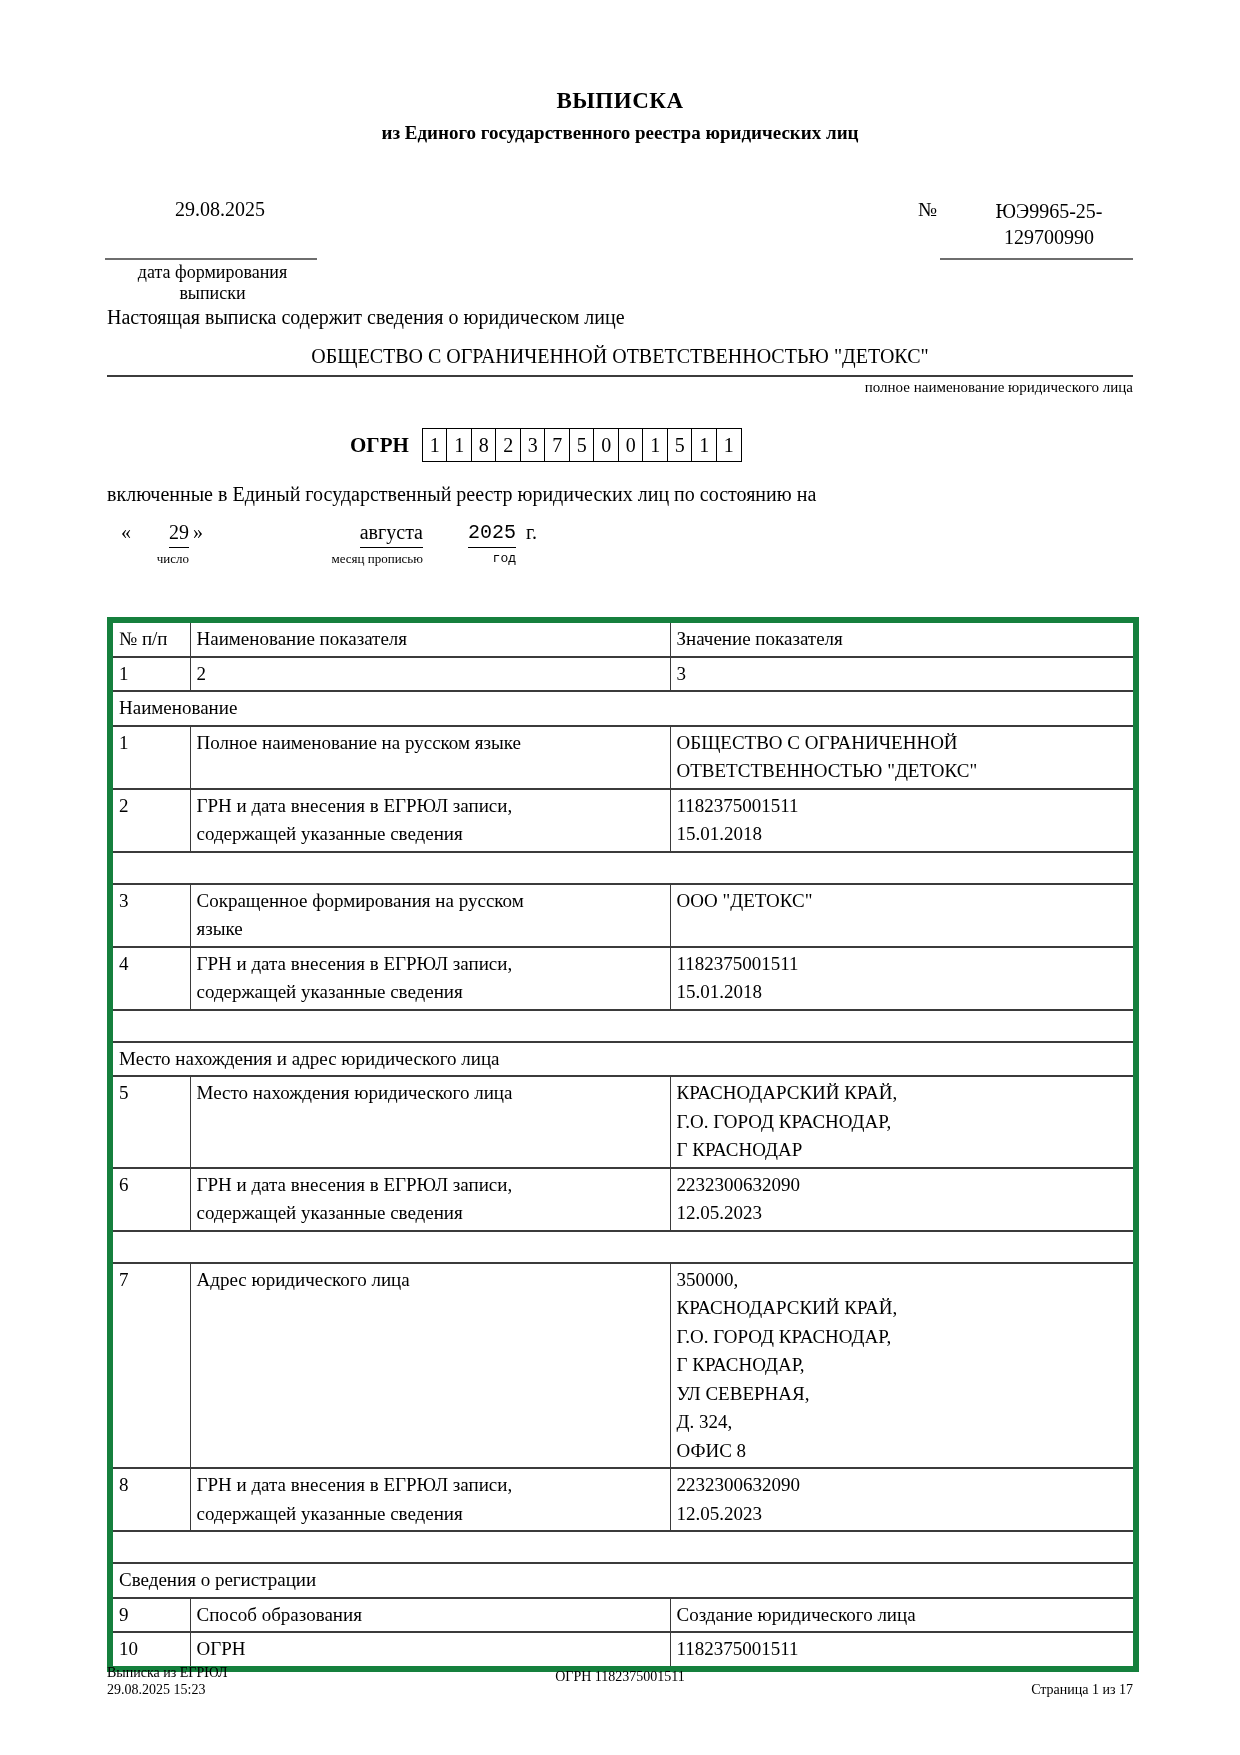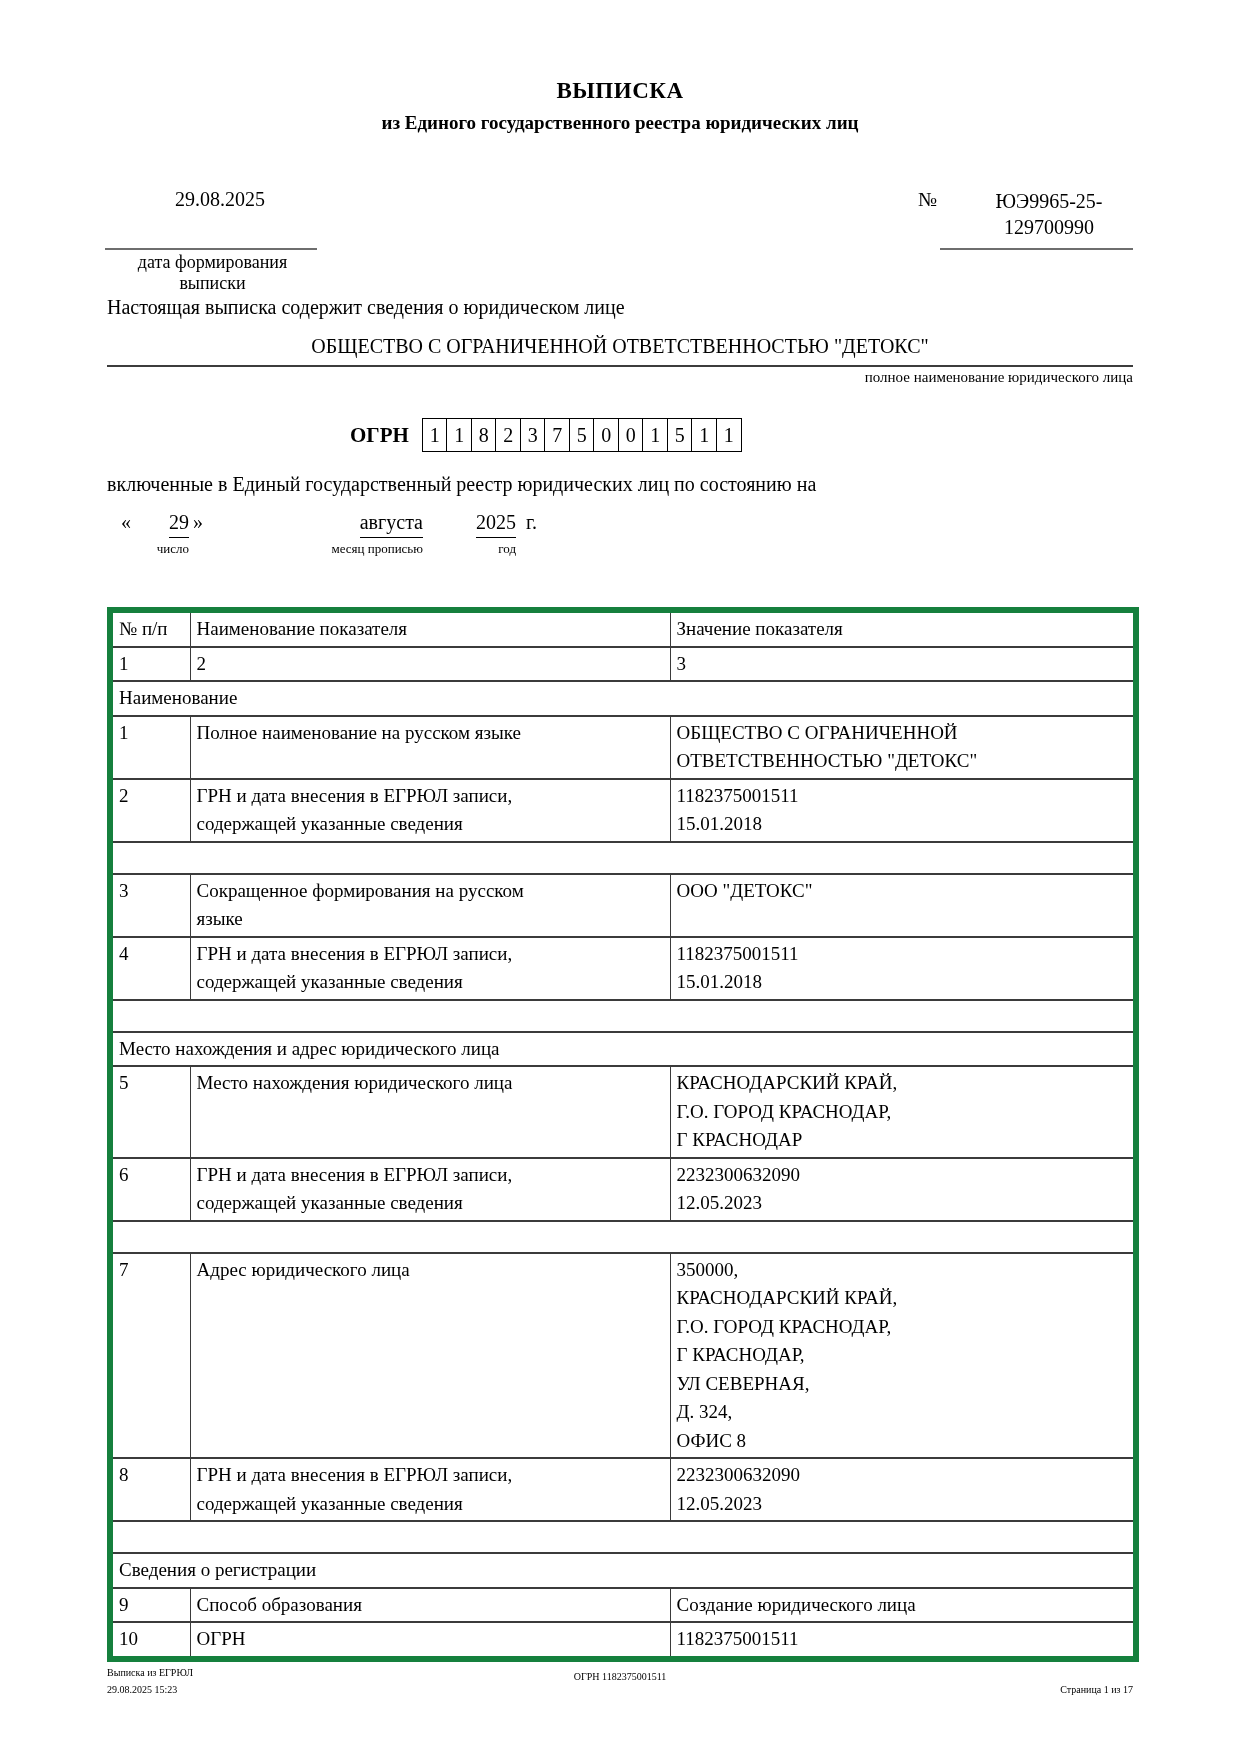--- a/index.html
+++ b/index.html
@@ -4,21 +4,21 @@
 <style>
   html,body { margin:0; padding:0; background:#ffffff; }
   .page {
     position:relative;
     width:1240px; height:1755px;
     background:#ffffff;
     color:#000;
     font-family:"Liberation Serif","DejaVu Serif",serif;
     overflow:hidden;
   }
-  .content { padding:0 107px; }
+  .content { padding:10px 107px; }
 
   .doc-title {
     padding-top:78px;
     text-align:center;
     font-weight:bold;
     font-size:23px;
     letter-spacing:0.5px;
   }
   .doc-subtitle {
     margin-top:8px;
@@ -53,21 +53,21 @@
 
   .included { margin-top:21px; font-size:20px; }
 
   .as-of { margin-top:13px; padding-left:14px; display:flex; align-items:flex-start; font-size:20px; }
   .as-of .q { line-height:27px; }
   .fld { display:inline-flex; flex-direction:column; text-align:center;align-items:flex-end; }
   .fld .val { line-height:27px; border-bottom:1.5px solid #000; padding-bottom:1px; }
   .fld .cap { font-size:13px; margin-top:3px; }
   .fld-day { width:54px; margin:0 4px; }
   .fld-month { width:207px; margin-left:13px; }
-  .fld-year { width:80px; margin-left:13px; }
+  .fld-year { width:80px; margin-left:13px;font-family:Liberation Mono, monospace; }
   .g-suffix { margin-left:10px; line-height:27px; }
 
   table.registry {
     margin-top:50px;
     border-collapse:collapse;
     width:1026px;
     table-layout:fixed;
     font-size:19px;
     line-height:1.5;
   }
@@ -81,21 +81,21 @@
     font-weight:normal;
     text-align:left;
     overflow:hidden;
   }
   th.hdr { text-align:center; }
   td.colnum { text-align:center; }
   td.num-cell { text-align:center; }
   td.section-cell { text-align:center; font-weight:bold; }
   td.spacer-cell { height:26px; }
 
-  .footer { position:absolute; left:107px; right:107px; top:1664px; font-size:10px; line-height:17px; }
+  .footer { position:absolute; left:107px; right:107px; top:1664px; font-size:14px; line-height:17px; }
   .footer-center { position:absolute; left:50%; transform:translateX(-50%); top:4px; white-space:nowrap; }
   .footer-right { position:absolute; right:0; top:17px; white-space:nowrap; }
 </style>
 </head>
 <body>
 
 <div class="page">
   <div class="content">
 
     <div class="doc-title">ВЫПИСКА</div>

